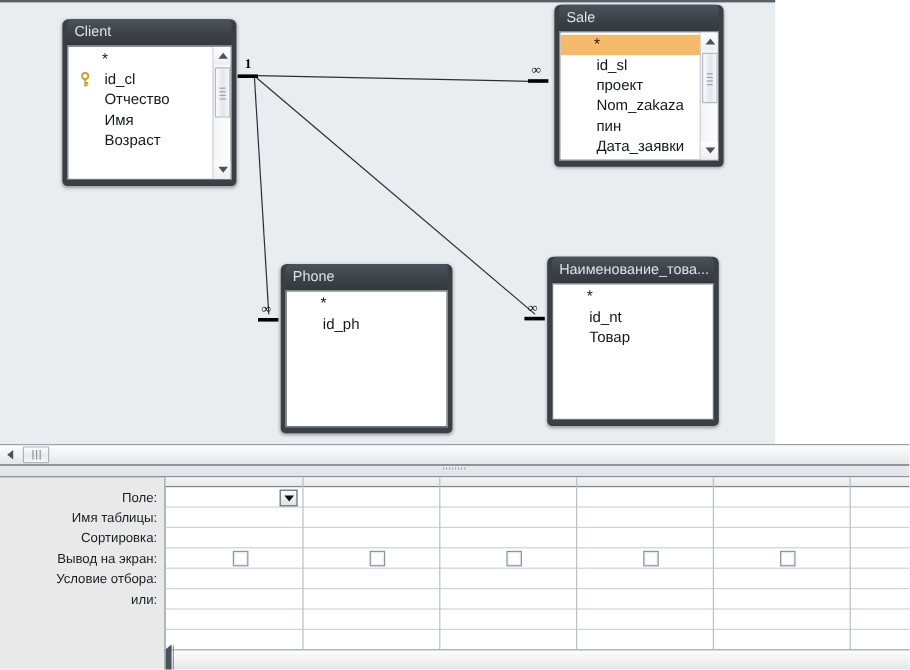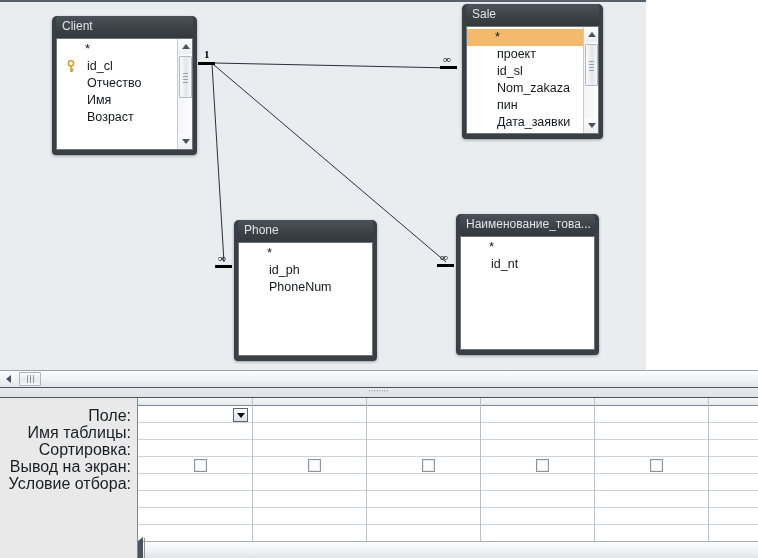--- a/index.html
+++ b/index.html
@@ -139,21 +139,21 @@
     position: absolute; left: 0; top: 398px; width: 758px; height: 160px;
     background: #e9e9ea;
   }
   #qbe-labels {
     position: absolute; left: 0; top: 0; width: 137px; height: 160px;
     background: #e9e9ea;
   }
   #qbe-labels .lbl {
     height: 17px; line-height: 17px;
     text-align: right; padding-right: 6px;
-    font-size: 16px; color: #1a1d22;
+    font-size: 11px; color: #1a1d22;
     white-space: nowrap;
   }
   #qbe-labels .lbl:first-child { margin-top: 9px; }
 
   #grid {
     position: absolute; left: 137px; top: 0; right: 0; height: 160px;
     background: #ffffff;
     border-left: 1px solid #808890;
   }
   #grid .colhdr {
@@ -237,22 +237,22 @@
                 <span class="tri dn"></span>
               </div>
             </div>
           </div>
         </div>
         <div class="tbl" style="left: 462px; top: 2px; width: 141px;">
           <div class="tbl-title">Sale</div>
           <div class="tbl-body" style="height: 108px;">
             <div class="fld-list">
               <div class="fld star hl"><span class="s">*</span></div>
+              <div class="fld"><span class="">id_sl</span></div>
               <div class="fld"><span class="">проект</span></div>
-              <div class="fld"><span class="">id_sl</span></div>
               <div class="fld"><span class="">Nom_zakaza</span></div>
               <div class="fld"><span class="">пин</span></div>
               <div class="fld"><span class="">Дата_заявки</span></div>
               <div class="fld"><span class="">Сумма</span></div>
             </div>
             <div class="vsb">
               <div class="arr up">
                 <span class="tri up"></span>
               </div>
               <div class="thumb">
@@ -268,30 +268,30 @@
               </div>
             </div>
           </div>
         </div>
         <div class="tbl" style="left: 234px; top: 218px; width: 143px;">
           <div class="tbl-title">Phone</div>
           <div class="tbl-body" style="height: 114px;">
             <div class="fld-list">
               <div class="fld star"><span class="s">*</span></div>
               <div class="fld"><span class="">id_ph</span></div>
-              <div class="fld"><span class="">PhoneNum</span></div>
             </div>
           </div>
         </div>
         <div class="tbl" style="left: 456px; top: 212px; width: 143px;">
           <div class="tbl-title">Наименование_това...</div>
           <div class="tbl-body" style="height: 114px;">
             <div class="fld-list">
               <div class="fld star"><span class="s">*</span></div>
               <div class="fld"><span class="">id_nt</span></div>
+              <div class="fld"><span class="">Товар</span></div>
             </div>
           </div>
         </div>
       </div>
     <div id="cards-host">
         <div class="stub" style="left: 198px; top: 60px; width: 17px; height: 3px;"></div>
         <div class="card" style="left: 204px; top: 46px;">1</div>
         <div class="stub" style="left: 440px; top: 64px; width: 17px; height: 3px;"></div>
         <div class="card" style="left: 443px; top: 51px;">∞</div>
         <div class="stub" style="left: 215px; top: 263px; width: 17px; height: 3px;"></div>
@@ -317,20 +317,21 @@
   </div>
 
   <div id="qbe">
 
     <div id="qbe-labels">
         <div class="lbl">Поле:</div>
         <div class="lbl">Имя таблицы:</div>
         <div class="lbl">Сортировка:</div>
         <div class="lbl">Вывод на экран:</div>
         <div class="lbl">Условие отбора:</div>
+        <div class="lbl">или:</div>
       </div>
 
     <div id="grid">
       <div class="colhdr"></div>
       <div class="rows" id="grid-rows">
           <div class="row"></div>
           <div class="row"></div>
           <div class="row"></div>
           <div class="row"></div>
           <div class="row"></div>

